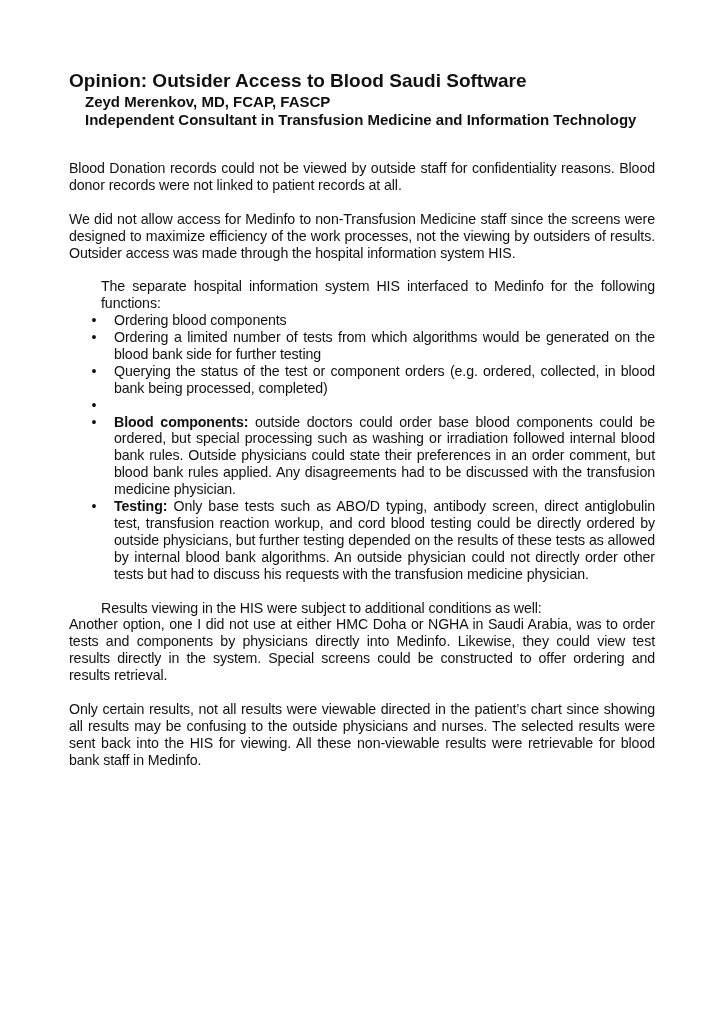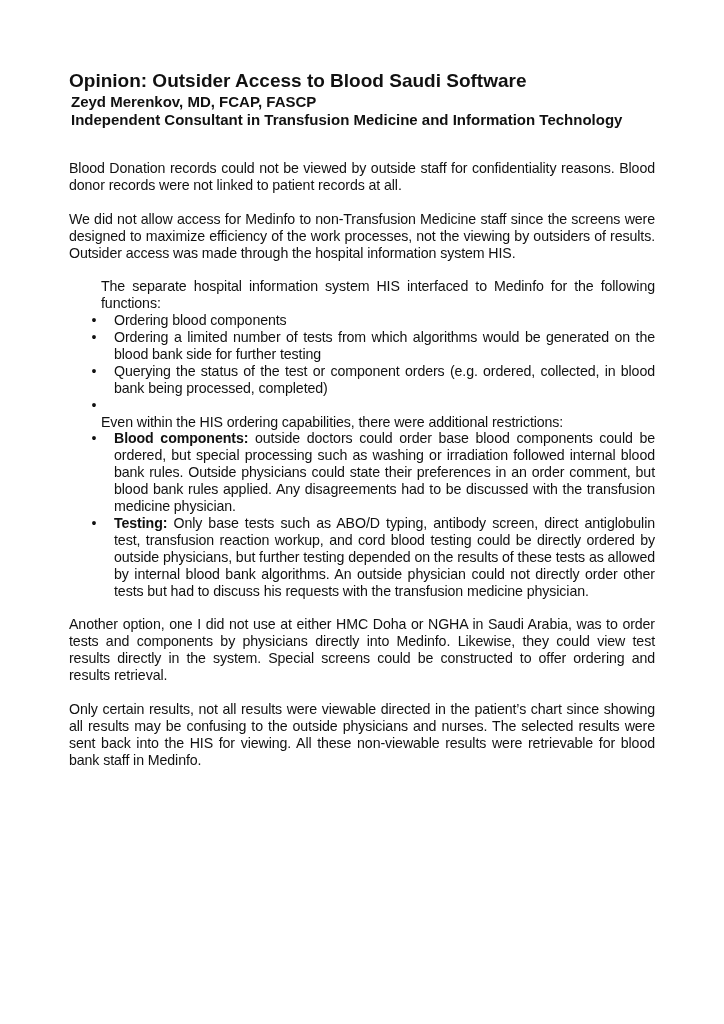--- a/index.html
+++ b/index.html
@@ -6,21 +6,21 @@
   body {
     width: 724px; height: 1024px; position: relative; overflow: hidden;
     font-family: "Liberation Sans", sans-serif; color: #111;
   }
   .page { position: absolute; left: 69px; top: 0; width: 586px; }
   .title {
     position: absolute; top: 70px; left: 0; margin: 0;
     font-size: 19px; font-weight: bold; line-height: 22px; white-space: nowrap;
   }
   .sub {
-    position: absolute; left: 2px; margin: 0;
+    position: absolute; left: 16px; margin: 0;
     font-size: 15px; font-weight: bold; line-height: 18px; white-space: nowrap;
   }
   .sub.author { top: 93px; }
   .sub.affil { top: 111px; }
   .body {
     position: absolute; top: 160px; left: 0; width: 586px;
     font-size: 14.2px; line-height: 16.9px; letter-spacing: -0.1px;
   }
   .body p { margin: 0 0 16.9px 0; text-align: justify; }
   .body p.nomargin { margin-bottom: 0; margin-left: 32px; }
@@ -55,29 +55,29 @@
       </li>
       <li>
         <span class="bullet">•</span>
         <span>Querying the status of the test or component orders (e.g. ordered, collected, in blood bank being processed, completed)</span>
       </li>
       <li>
         <span class="bullet">•</span>
       </li>
     </ul>
 
-    <p class="nomargin">Even within the HIS ordering capabilities, there were additional restrictions:</p>
 
     <ul>
       <li>
         <span class="bullet">•</span>
         <b>Blood components:</b><span>  outside doctors could order base blood components could be ordered, but special processing such as washing or irradiation followed internal blood bank rules.  Outside physicians could state their preferences in an order comment, but blood bank rules applied.  Any disagreements had to be discussed with the transfusion medicine physician.</span>
       </li>
       <li>
         <span class="bullet">•</span>
         <b>Testing:</b><span>  Only base tests such as ABO/D typing, antibody screen, direct antiglobulin test, transfusion reaction workup, and cord blood testing could be directly ordered by outside physicians, but further testing depended on the results of these tests as allowed by internal blood bank algorithms.  An outside physician could not directly order other tests but had to discuss his requests with the transfusion medicine physician.</span>
       </li>
     </ul>
 
+    <p class="nomargin">Results viewing in the HIS were subject to additional conditions as well:</p>
     <p>Another option, one I did not use at either HMC Doha or NGHA in Saudi Arabia, was to order tests and components by physicians directly into Medinfo.  Likewise, they could view test results directly in the system.  Special screens could be constructed to offer ordering and results retrieval.</p>
     <p>Only certain results, not all results were viewable directed in the patient’s chart since showing all results may be confusing to the outside physicians and nurses.  The selected results were sent back into the HIS for viewing.  All these non-viewable results were retrievable for blood bank staff in Medinfo.</p>
   </div>
 </div>
 
 </body></html>

